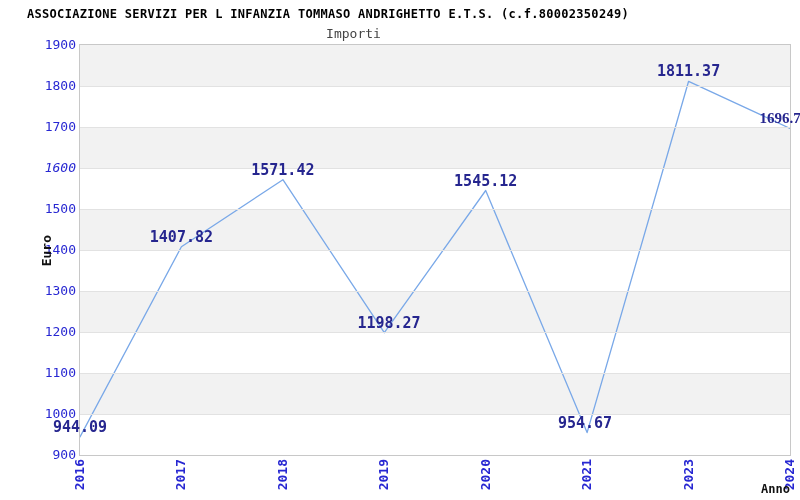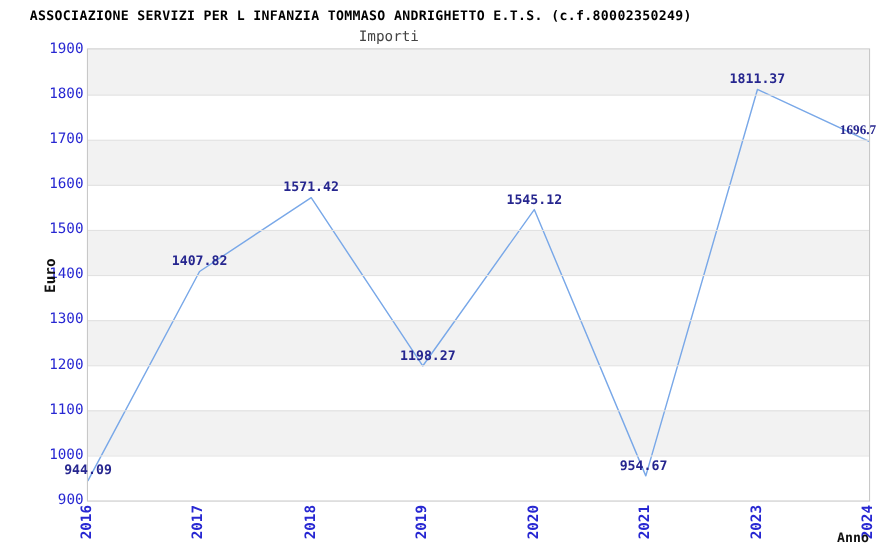--- a/index.html
+++ b/index.html
@@ -41,21 +41,21 @@
   }
   .x-tick-label{
     position:absolute;top:459px;
     font-size:13px;font-weight:bold;line-height:14px;
     color:var(--tick-label,#2727d2);white-space:nowrap;
     transform-origin:0 0;
     transform:rotate(-90deg) translateX(-100%);
   }
   .data-point-label{
     position:absolute;
-    font-size:12px;font-weight:bold;line-height:13px;
+    font-size:15px;font-weight:bold;line-height:13px;
     color:var(--point-label,#26268f);white-space:nowrap;
     transform:translateX(-50%);
   }
   .y-axis-title{
     position:absolute;left:39px;top:235px;
     font-size:13px;font-weight:bold;color:var(--axis-title,#111);
     white-space:nowrap;
     transform-origin:0 0;
     transform:rotate(-90deg) translateX(-100%);
   }
@@ -87,21 +87,21 @@
   </div>
 
 <div id="y-axis">
     <div class="y-tick-label" style="top: 447px;">900</div>
     <div class="y-tick-label" style="top: 406px;">1000</div>
     <div class="y-tick-label" style="top: 365px;">1100</div>
     <div class="y-tick-label" style="top: 324px;">1200</div>
     <div class="y-tick-label" style="top: 283px;">1300</div>
     <div class="y-tick-label" style="top: 242px;">1400</div>
     <div class="y-tick-label" style="top: 201px;">1500</div>
-    <div class="y-tick-label" style="top: 160px;">1600</div>
+    <div class="y-tick-label" style="top: 160px; font-style: italic;">1600</div>
     <div class="y-tick-label" style="top: 119px;">1700</div>
     <div class="y-tick-label" style="top: 78px;">1800</div>
     <div class="y-tick-label" style="top: 37px;">1900</div>
   </div>
 <div id="x-axis">
     <div class="x-tick-label" style="left: 73px;">2016</div>
     <div class="x-tick-label" style="left: 174.429px;">2017</div>
     <div class="x-tick-label" style="left: 275.857px;">2018</div>
     <div class="x-tick-label" style="left: 377.286px;">2019</div>
     <div class="x-tick-label" style="left: 478.714px;">2020</div>

